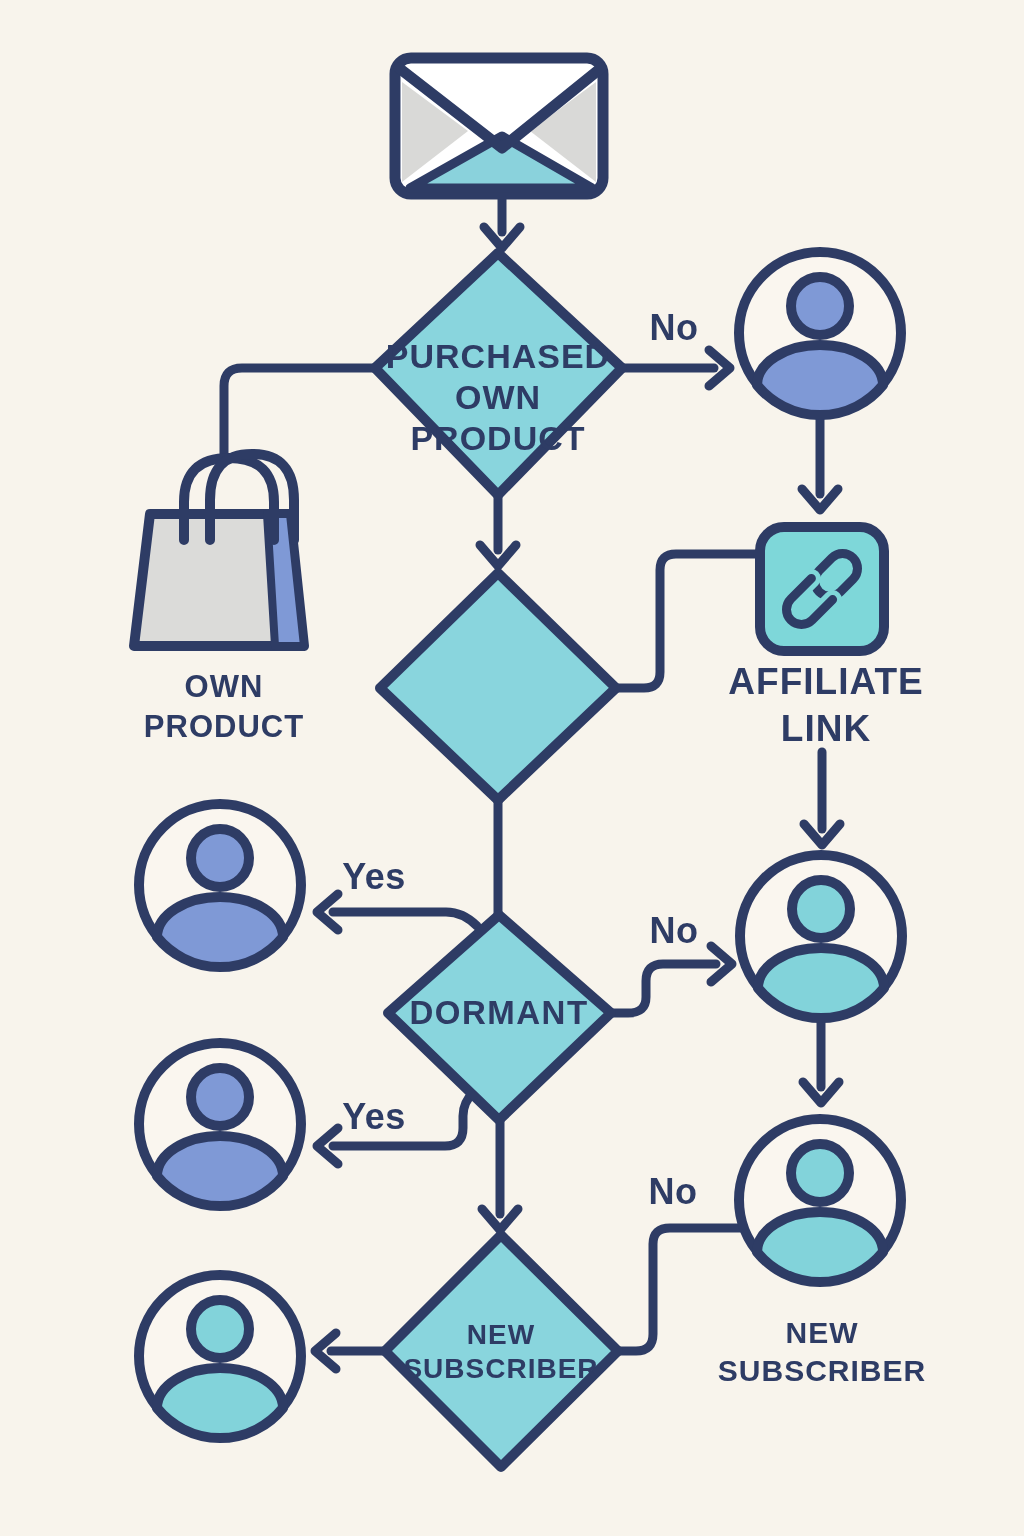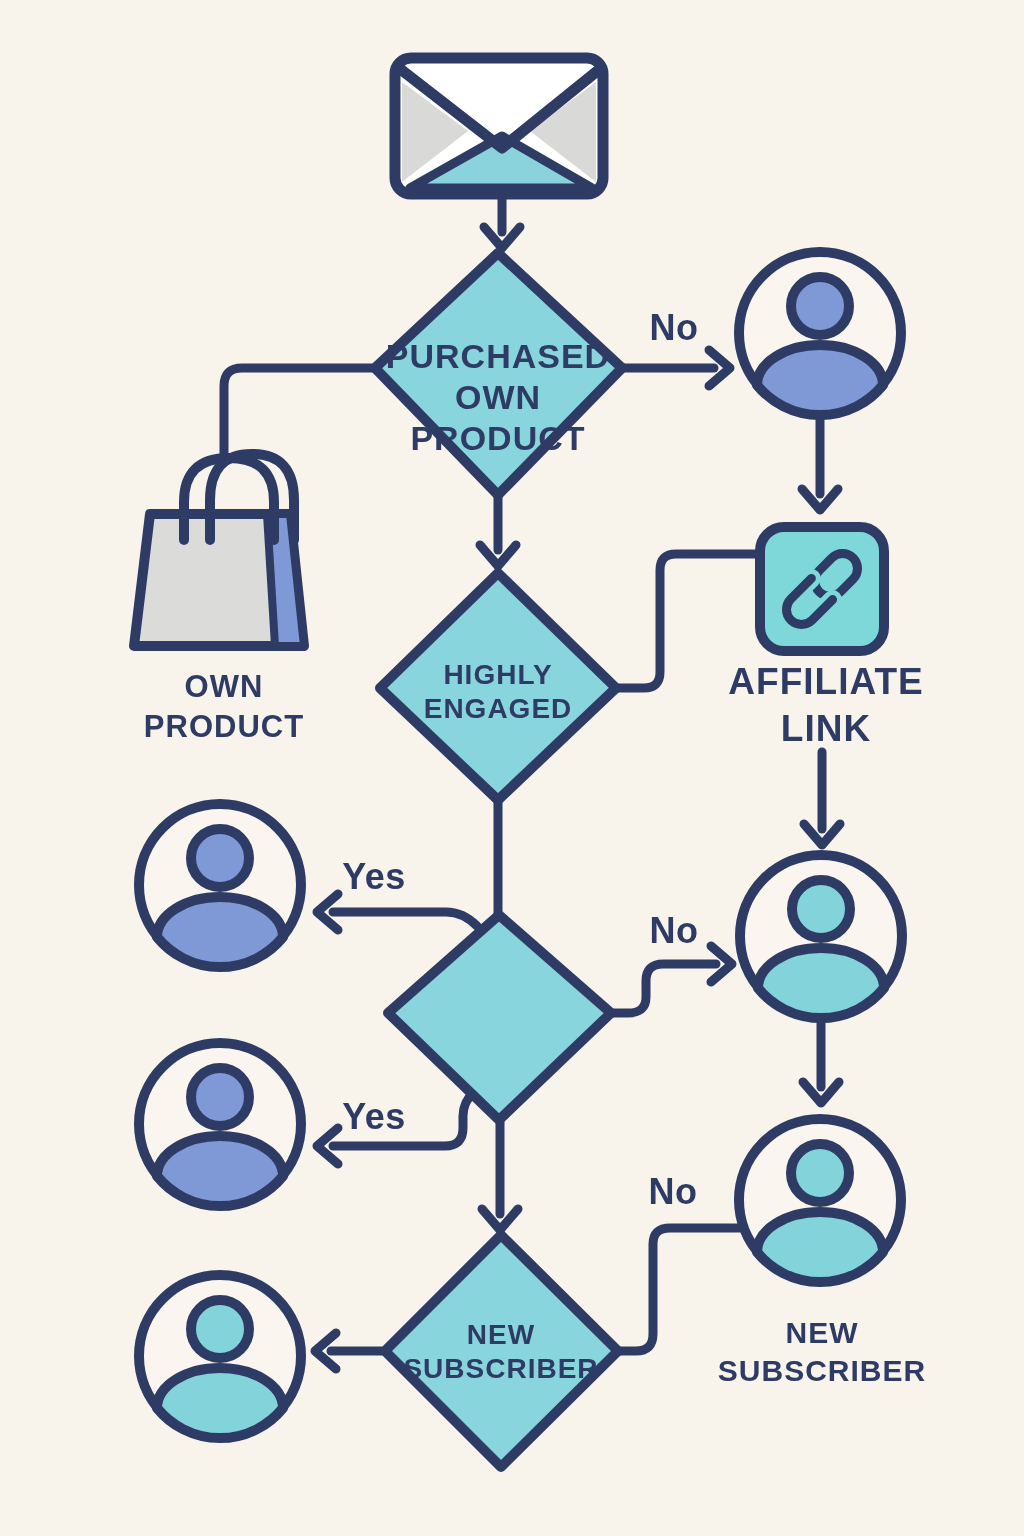--- a/index.html
+++ b/index.html
@@ -142,23 +142,22 @@
     <use href="#person-shape" x="820" y="1200" color="#82d3da"></use>
     <use href="#person-shape" x="220" y="885" color="#7f99d6"></use>
     <use href="#person-shape" x="220" y="1124" color="#7f99d6"></use>
     <use href="#person-shape" x="220" y="1356" color="#82d3da"></use>
   </svg>
 
   <div class="lbl diamond-lbl" style="left:498px;top:397px;font-size:34px">PURCHASED
 OWN
 PRODUCT</div>
 
-  <div class="lbl diamond-lbl" style="left:498px;top:692px;font-size:28px">HIGHLY
-ENGAGED</div>
 
+  <div class="lbl diamond-lbl" style="left:499px;top:1013px;font-size:33px;letter-spacing:1.5px">DORMANT</div>
 
   <div class="lbl diamond-lbl" style="left:501px;top:1352px;font-size:28px">NEW
 SUBSCRIBER</div>
 
   <div class="lbl caption-lbl" style="left:224px;top:707px;font-size:31px">OWN
 PRODUCT</div>
 
   <div class="lbl caption-lbl" style="left:826px;top:705px;font-size:37px">AFFILIATE
 LINK</div>
 

